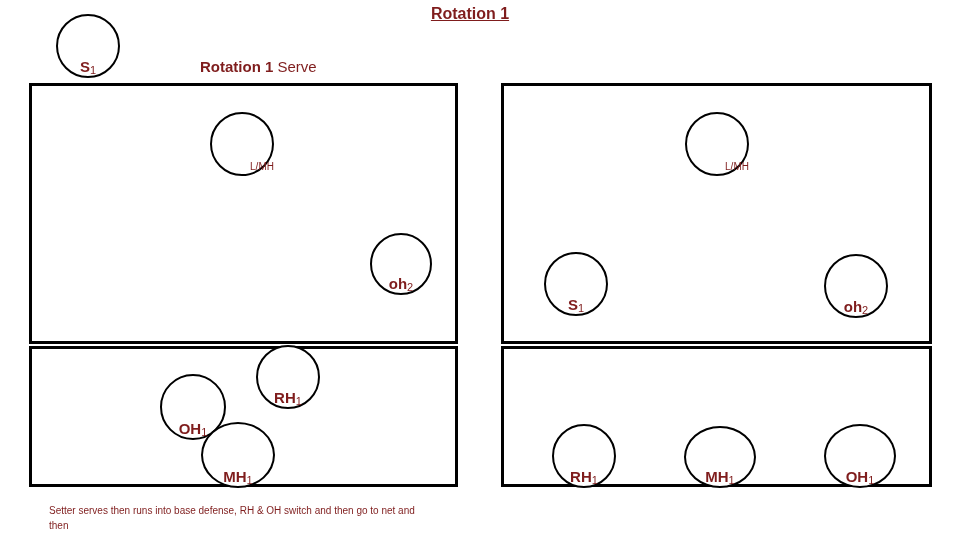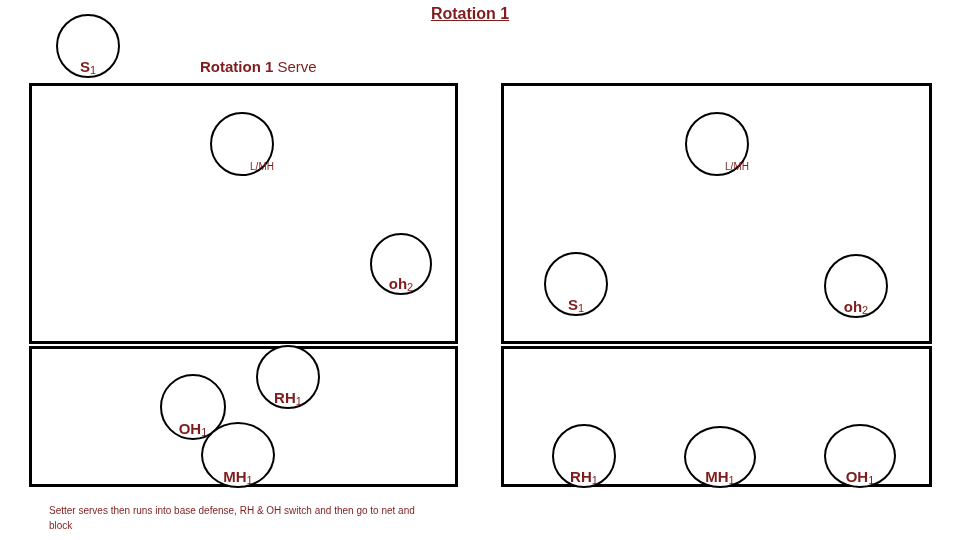--- a/index.html
+++ b/index.html
@@ -122,16 +122,16 @@
   </div>
   <div class="circle" style="left:684px; top:426px; width:72px; height:62px;">
     <span class="lbl"><span>MH</span><span class="sub">1</span></span>
   </div>
   <div class="circle" style="left:824px; top:424px; width:72px; height:64px;">
     <span class="lbl"><span>OH</span><span class="sub">1</span></span>
   </div>
 
   <div class="caption">
     <div>Setter serves then runs into base defense, RH &amp; OH switch and then go to net and</div>
-    <div>block</div>
+    <div>then</div>
   </div>
 
 </div>
 
 </body></html>

